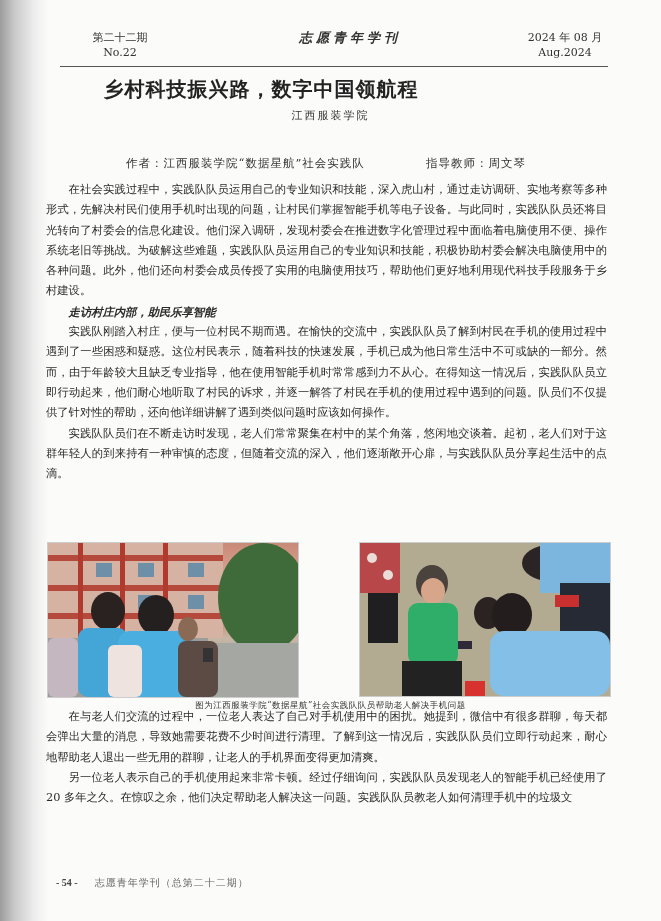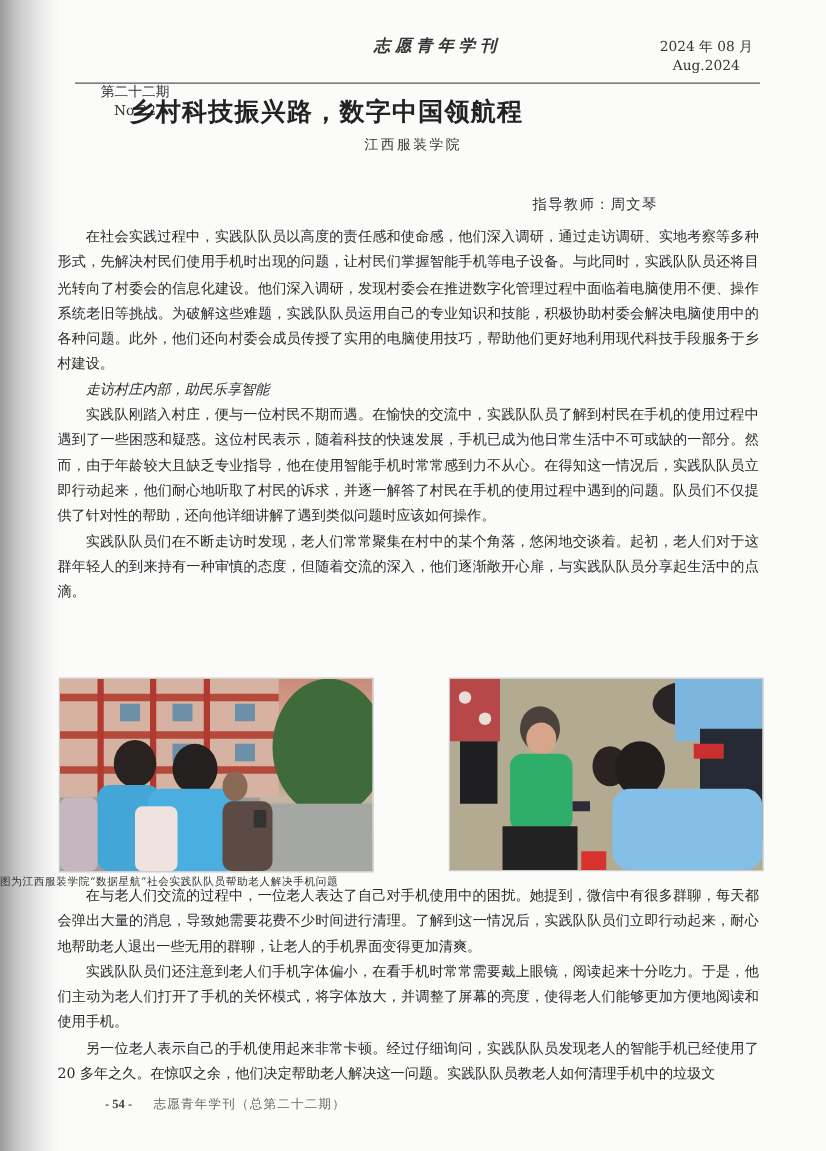--- a/index.html
+++ b/index.html
@@ -8,39 +8,39 @@
     background: #fbfbfa;
     font-family: "DejaVu Serif", "Liberation Serif", serif;
     color: #2a2a2a;
   }
   .edge-shade {
     position: absolute; left: 0; top: 0; width: 48px; height: 921px;
     background: linear-gradient(to right, #9c9c9c 0%, #c9c9c9 30%, #ececec 70%, #fbfbfa 100%);
   }
   .header { position: absolute; left: 60px; top: 30px; width: 545px; height: 36px; }
   .hdr-left, .hdr-right, .hdr-center { position: absolute; top: 0; text-align: center; font-size: 11px; line-height: 15px; color: #333; }
-  .hdr-left { left: 8px; width: 80px; margin-top: 36px; }
+  .hdr-left { left: 20px; width: 80px; }
   .hdr-right { right: 0px; width: 80px; }
   .hdr-center { left: 175px; width: 230px; }
   .hdr-center .brand { font-size: 13px; font-weight: bold; letter-spacing: 4px; font-style: italic; }
   .hdr-rule { position: absolute; left: 60px; top: 66px; width: 548px; height: 0; border-top: 1px solid #555; }
   .title { position: absolute; left: 0; top: 76px; width: 522px; text-align: center; font-family: "DejaVu Sans", sans-serif; font-size: 20px; font-weight: bold; color: #222; letter-spacing: 1px; }
   .affil { position: absolute; left: 0; top: 108px; width: 661px; text-align: center; font-size: 11px; color: #333; letter-spacing: 2px; }
   .byline { position: absolute; left: 126px; top: 156px; width: 460px; font-size: 11.5px; color: #333; letter-spacing: 1px; }
   .byline .advisor { position: absolute; left: 300px; top: 0; }
   .body-text { position: absolute; left: 46px; width: 561px; font-size: 11.3px; line-height: 20.3px; color: #2b2b2b; text-align: justify; }
   .body-text p { margin: 0; text-indent: 2em; }
-  .body-text p.heading { font-weight: normal; font-style: italic; }
+  .body-text p.heading { font-weight: bold; font-style: italic; }
   #block1 { top: 180px; }
   #block2 { top: 707px; }
   .photo { position: absolute; overflow: hidden; border: 1px solid #ccc; }
   #photo-left { left: 47px; top: 542px; width: 250px; height: 154px; background: linear-gradient(180deg, #c98a78 0%, #d9a393 22%, #b76a5a 40%, #c8b6a4 62%, #9aa6a2 78%, #8b8f8c 100%); }
   #photo-right { left: 359px; top: 542px; width: 250px; height: 153px; background: linear-gradient(160deg, #b8ad95 0%, #c9c0a8 35%, #9b9179 70%, #857d6a 100%); }
-  .caption { position: absolute; left: 0; top: 700px; width: 661px; font-size: 8.5px; color: #333; letter-spacing: 0.5px; }
-  .footer { position: absolute; left: 56px; top: 876px; font-size: 10px; color: #444; margin-left: 28px; }
+  .caption { position: absolute; left: 0; top: 700px; width: 661px; text-align: center; font-size: 8.5px; color: #333; letter-spacing: 0.5px; }
+  .footer { position: absolute; left: 56px; top: 876px; font-size: 10px; color: #444; }
   .footer .pg { font-weight: bold; margin-right: 14px; font-family: "Liberation Serif", serif; }
   .footer .jn { color: #666; letter-spacing: 1px; }
 </style>
 </head>
 <body>
 
 <div class="edge-shade"></div>
 
 <div class="header">
   <div class="hdr-left">
@@ -53,25 +53,26 @@
   <div class="hdr-right">
     <div>2024 年 08 月</div>
     <div>Aug.2024</div>
   </div>
 </div>
 <div class="hdr-rule"></div>
 
 <div class="title">乡村科技振兴路，数字中国领航程</div>
 <div class="affil">江西服装学院</div>
 <div class="byline">
+  <span>作者：江西服装学院“数据星航”社会实践队</span>
   <span class="advisor">指导教师：周文琴</span>
 </div>
 
 <div class="body-text" id="block1">
-  <p>在社会实践过程中，实践队队员以高度的责任感和使命感，他们深入调研，通过走访调研、实地考察等多种形式，先解决村民们使用手机时出现的问题，让村民们掌握智能手机等电子设备。与此同时，实践队队员还将目光转向了村委会的信息化建设。他们深入调研，发现村委会在推进数字化管理过程中面临着电脑使用不便、操作系统老旧等挑战。为破解这些难题，实践队队员运用自己的专业知识和技能，积极协助村委会解决电脑使用中的各种问题。此外，他们还向村委会成员传授了实用的电脑使用技巧，帮助他们更好地利用现代科技手段服务于乡村建设。</p>
+  <p>在社会实践过程中，实践队队员运用自己的专业知识和技能，深入虎山村，通过走访调研、实地考察等多种形式，先解决村民们使用手机时出现的问题，让村民们掌握智能手机等电子设备。与此同时，实践队队员还将目光转向了村委会的信息化建设。他们深入调研，发现村委会在推进数字化管理过程中面临着电脑使用不便、操作系统老旧等挑战。为破解这些难题，实践队队员运用自己的专业知识和技能，积极协助村委会解决电脑使用中的各种问题。此外，他们还向村委会成员传授了实用的电脑使用技巧，帮助他们更好地利用现代科技手段服务于乡村建设。</p>
   <p class="heading">走访村庄内部，助民乐享智能</p>
   <p>实践队刚踏入村庄，便与一位村民不期而遇。在愉快的交流中，实践队队员了解到村民在手机的使用过程中遇到了一些困惑和疑惑。这位村民表示，随着科技的快速发展，手机已成为他日常生活中不可或缺的一部分。然而，由于年龄较大且缺乏专业指导，他在使用智能手机时常常感到力不从心。在得知这一情况后，实践队队员立即行动起来，他们耐心地听取了村民的诉求，并逐一解答了村民在手机的使用过程中遇到的问题。队员们不仅提供了针对性的帮助，还向他详细讲解了遇到类似问题时应该如何操作。</p>
   <p>实践队队员们在不断走访时发现，老人们常常聚集在村中的某个角落，悠闲地交谈着。起初，老人们对于这群年轻人的到来持有一种审慎的态度，但随着交流的深入，他们逐渐敞开心扉，与实践队队员分享起生活中的点滴。</p>
 </div>
 
 <div class="photo" id="photo-left">
   <svg width="250" height="154" viewBox="0 0 250 154">
     <rect x="0" y="0" width="175" height="95" fill="#d6b2a2"></rect>
     <rect x="0" y="12" width="175" height="6" fill="#b5493b"></rect>
     <rect x="0" y="42" width="175" height="6" fill="#b5493b"></rect>
@@ -119,20 +120,19 @@
     <rect x="130" y="88" width="120" height="65" rx="14" fill="#83bfe6"></rect>
     <rect x="98" y="98" width="14" height="8" fill="#2e2a3a"></rect>
     <rect x="105" y="138" width="20" height="15" fill="#d7322e"></rect>
   </svg>
 </div>
 
 <div class="caption">图为江西服装学院“数据星航”社会实践队队员帮助老人解决手机问题</div>
 
 <div class="body-text" id="block2">
   <p>在与老人们交流的过程中，一位老人表达了自己对手机使用中的困扰。她提到，微信中有很多群聊，每天都会弹出大量的消息，导致她需要花费不少时间进行清理。了解到这一情况后，实践队队员们立即行动起来，耐心地帮助老人退出一些无用的群聊，让老人的手机界面变得更加清爽。</p>
-  <p>实践队队员们还注意到老人们手机字体偏小，在看手机时常常需要戴上眼镜，阅读起来十分吃力。于是，他们主动为老人们打开了手机的关怀模式，将字体放大，并调整了屏幕的亮度，使得老人们能够更加方便地阅读和使用手机。</p>
   <p>另一位老人表示自己的手机使用起来非常卡顿。经过仔细询问，实践队队员发现老人的智能手机已经使用了 20 多年之久。在惊叹之余，他们决定帮助老人解决这一问题。实践队队员教老人如何清理手机中的垃圾文</p>
 </div>
 
 <div class="footer">
   <span class="pg">- 54 -</span>
   <span class="jn">志愿青年学刊（总第二十二期）</span>
 </div>
 
 </body></html>

